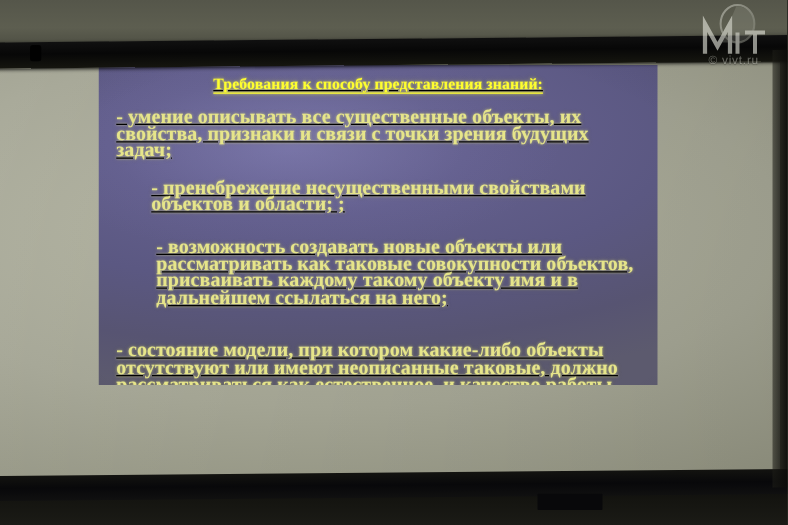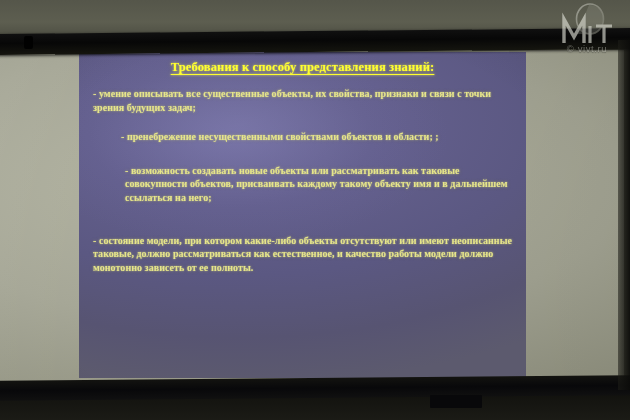--- a/index.html
+++ b/index.html
@@ -80,24 +80,25 @@
     position: absolute;
     left: 0; top: 50px;
     width: 624px; height: 332px;
     background: linear-gradient(105deg, rgba(255,255,255,0.07) 0%, rgba(255,255,255,0.0) 38%, rgba(0,0,0,0.06) 100%);
   }
 
   
   .slide {
     position: absolute;
     left: 79px; top: 52px;
-    width: 447px; height: 326px;
+    width: 447px; height: 256px;
     background:
       radial-gradient(115% 80% at 36% 22%, #6d6a96 0%, #635f8c 30%, #5b5882 58%, #575472 82%, #5c5a6e 100%);
     overflow: hidden;
+    text-decoration: underline;
   }
   .slide::after {
     
     content: "";
     position: absolute; inset: 0;
     background:
       radial-gradient(70% 48% at 34% 26%, rgba(150,145,210,0.30) 0%, rgba(120,115,180,0.10) 45%, rgba(0,0,0,0.0) 70%),
       radial-gradient(120% 110% at 50% 55%, rgba(0,0,0,0.0) 55%, rgba(30,28,45,0.22) 100%);
     pointer-events: none;
   }
@@ -116,21 +117,21 @@
     text-decoration: underline;
     text-underline-offset: 2.5px;
     text-shadow: 0 0 2.2px rgba(255,255,90,0.75), 0 0 5px rgba(200,200,40,0.35);
     margin: 3px 0 12px 0;
     white-space: nowrap;
   }
 
   .slide-para {
     color: #e6e58a;
     font-weight: bold;
-    font-size: 10px;
+    font-size: 16px;
     line-height: 13.6px;
     letter-spacing: .05px;
     text-shadow: 0 0 2px rgba(240,240,140,0.62), 0 0 4.5px rgba(180,180,60,0.25);
     margin: 0 0 13px 0;
   }
   .slide-para.p1 { margin-bottom: 16px; }
   .slide-para.p2 { margin-bottom: 20px; margin-left: 28px; }
   .slide-para.p3 { margin-bottom: 29px; margin-left: 32px; }
   .slide-para.p4 { margin-bottom: 0; }
 

